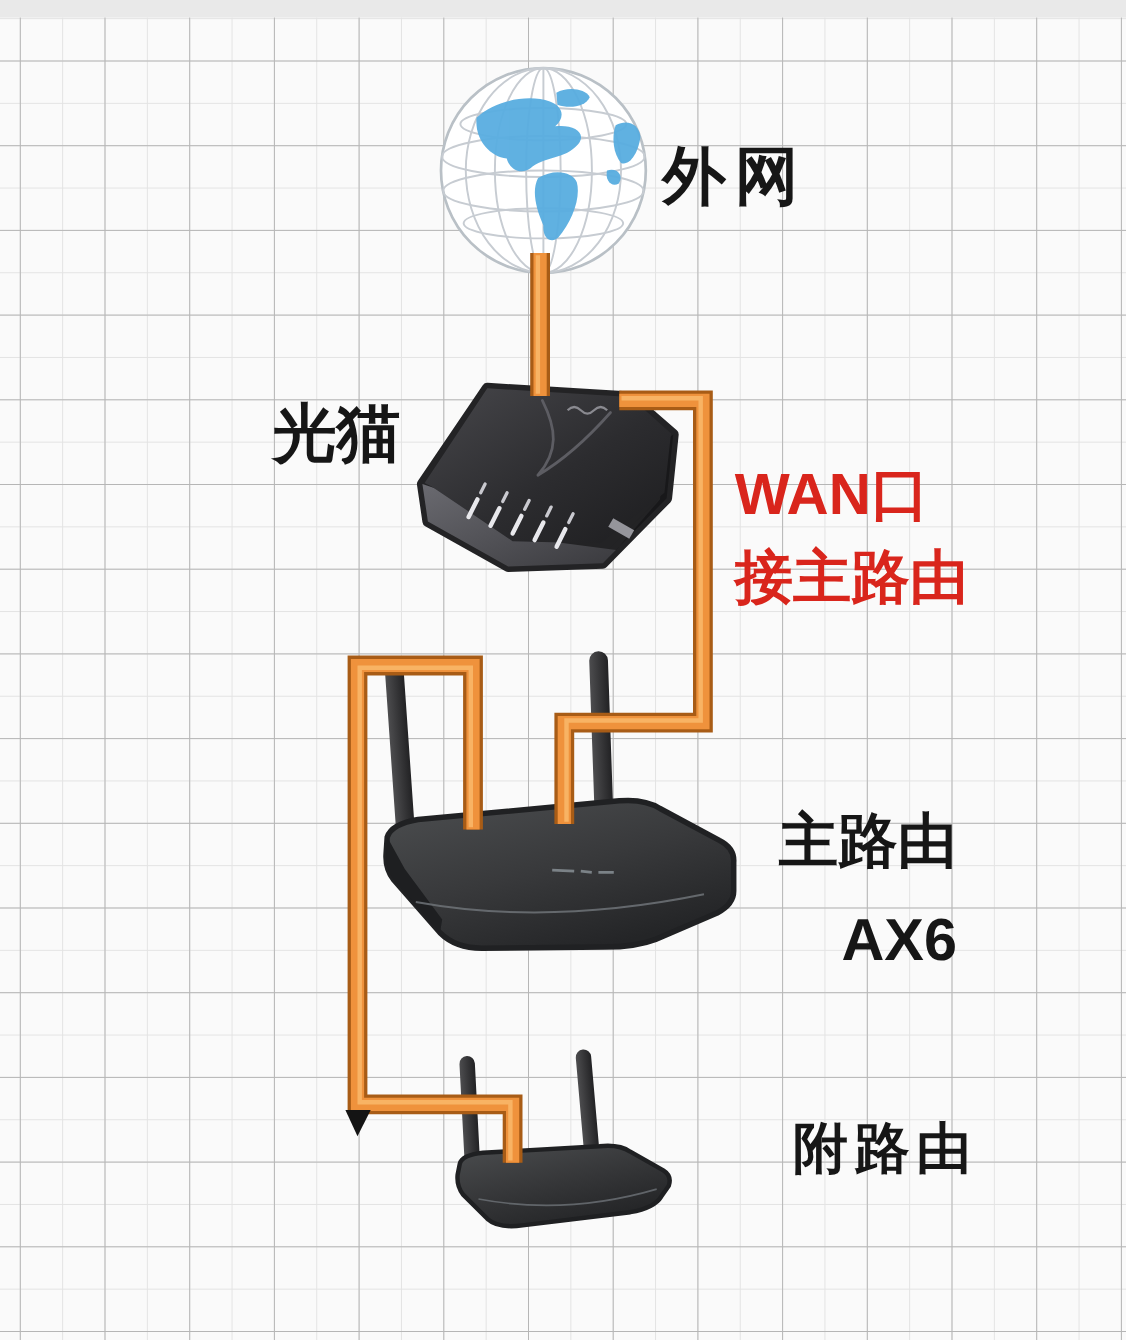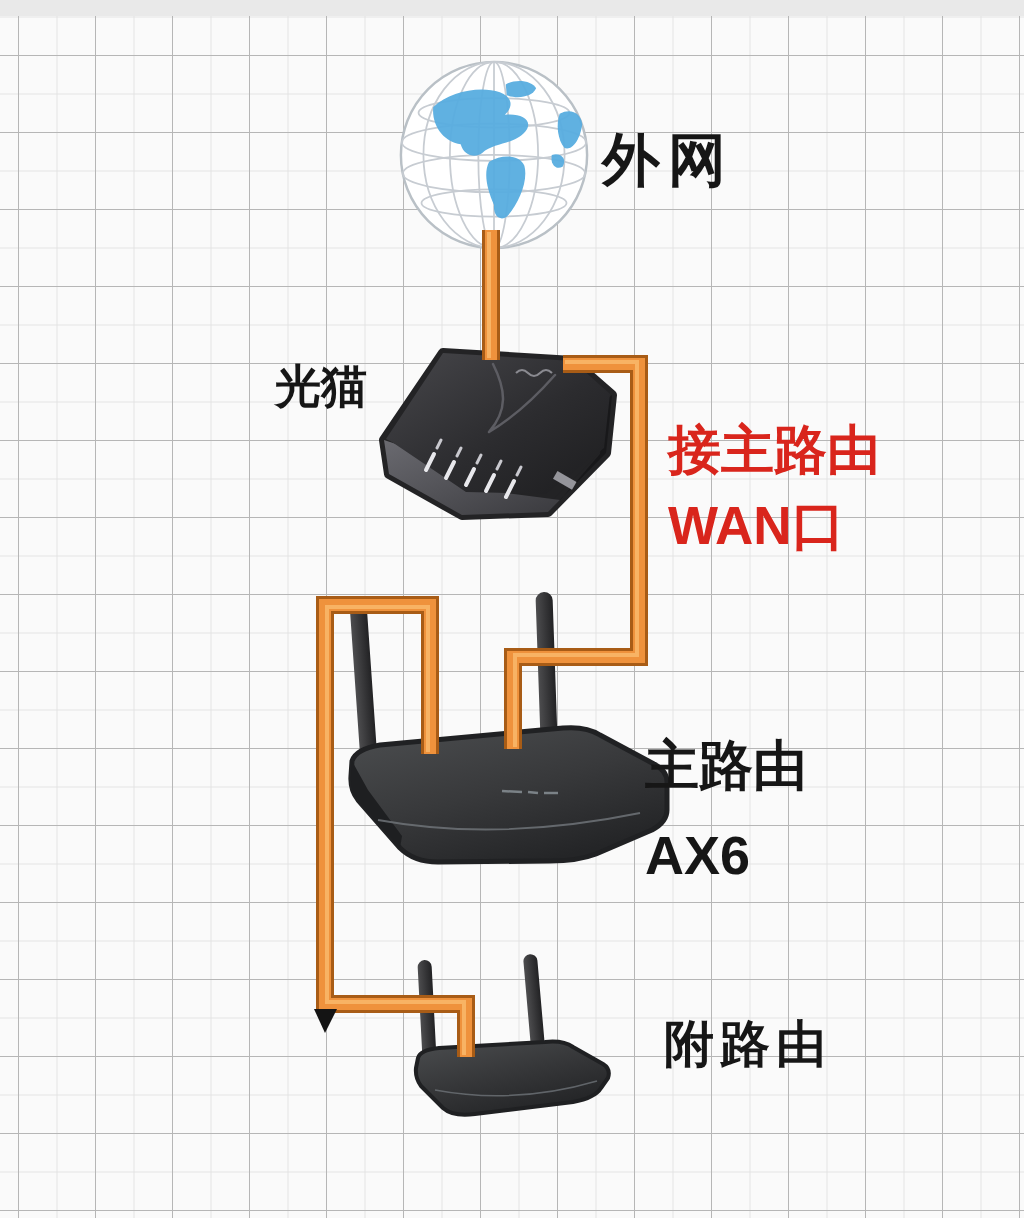--- a/index.html
+++ b/index.html
@@ -23,21 +23,21 @@
     background-size:77px 77px,77px 77px,38.5px 38.5px,38.5px 38.5px;
     background-position:18px 39px,18px 39px,18px 39px,18px 39px;
   }
   .abs{position:absolute;}
   .label{color:var(--ink);font-weight:900;white-space:nowrap;}
   .note{color:var(--red);font-weight:700;white-space:nowrap;}
   .antenna{
     position:absolute;border-radius:9px 9px 4px 4px;
     background:linear-gradient(90deg,#4d4d4f 0%,#353537 55%,#222224 100%);
   }
-  .device-labels{text-align:left;}
+  .device-labels{text-align:right;}
   svg{display:block;}
 </style>
 </head>
 <body>
 
 <div class="canvas">
 
   <svg class="abs" style="left:396px;top:40px;" width="196" height="196" viewBox="0 0 200 200">
     <circle cx="100" cy="101" r="95" fill="#ffffff" stroke="#b9c0c6" stroke-width="2.5"></circle>
     <g fill="none" stroke="#c7ccd2" stroke-width="1.8">
@@ -127,25 +127,25 @@
         <stop offset="1" stop-color="#232426"></stop>
       </linearGradient>
     </defs>
     <path d="M13,20 Q15,12 34,10 L140,4 Q158,2 168,9 L198,26 Q206,31 203,40 L196,50 Q190,60 168,64
              L70,76 Q48,79 38,70 L16,48 Q10,40 11,30 Z" fill="url(#gax5)" stroke="#1f2022" stroke-width="4" stroke-linejoin="round"></path>
     <path d="M30,52 Q110,67 192,43" fill="none" stroke="#6e7378" stroke-width="1.5" opacity="0.8"></path>
   </svg>
 
   <div class="abs label" style="left:602px;top:106px;font-size:58px;letter-spacing:8px;">外网</div>
 
-  <div class="abs label" style="left:275px;top:340px;font-size:46px;font-family:Liberation Serif, serif;">光猫</div>
+  <div class="abs label" style="left:248px;top:340px;font-size:58px;font-family:Liberation Serif, serif;">光猫</div>
 
   <div class="abs note" style="left:668px;top:396px;font-size:53px;line-height:76px;">
+    <div>WAN口</div>
     <div>接主路由</div>
-    <div>WAN口</div>
   </div>
 
   <div class="abs label device-labels" style="left:645px;top:704px;width:225px;font-size:54px;line-height:90px;">
     <div>主路由</div>
     <div>AX6</div>
   </div>
 
 
   <div class="abs label device-labels" style="left:664px;top:986px;width:225px;font-size:50px;line-height:84px;">
     <div style="letter-spacing:6px;">附路由</div>

